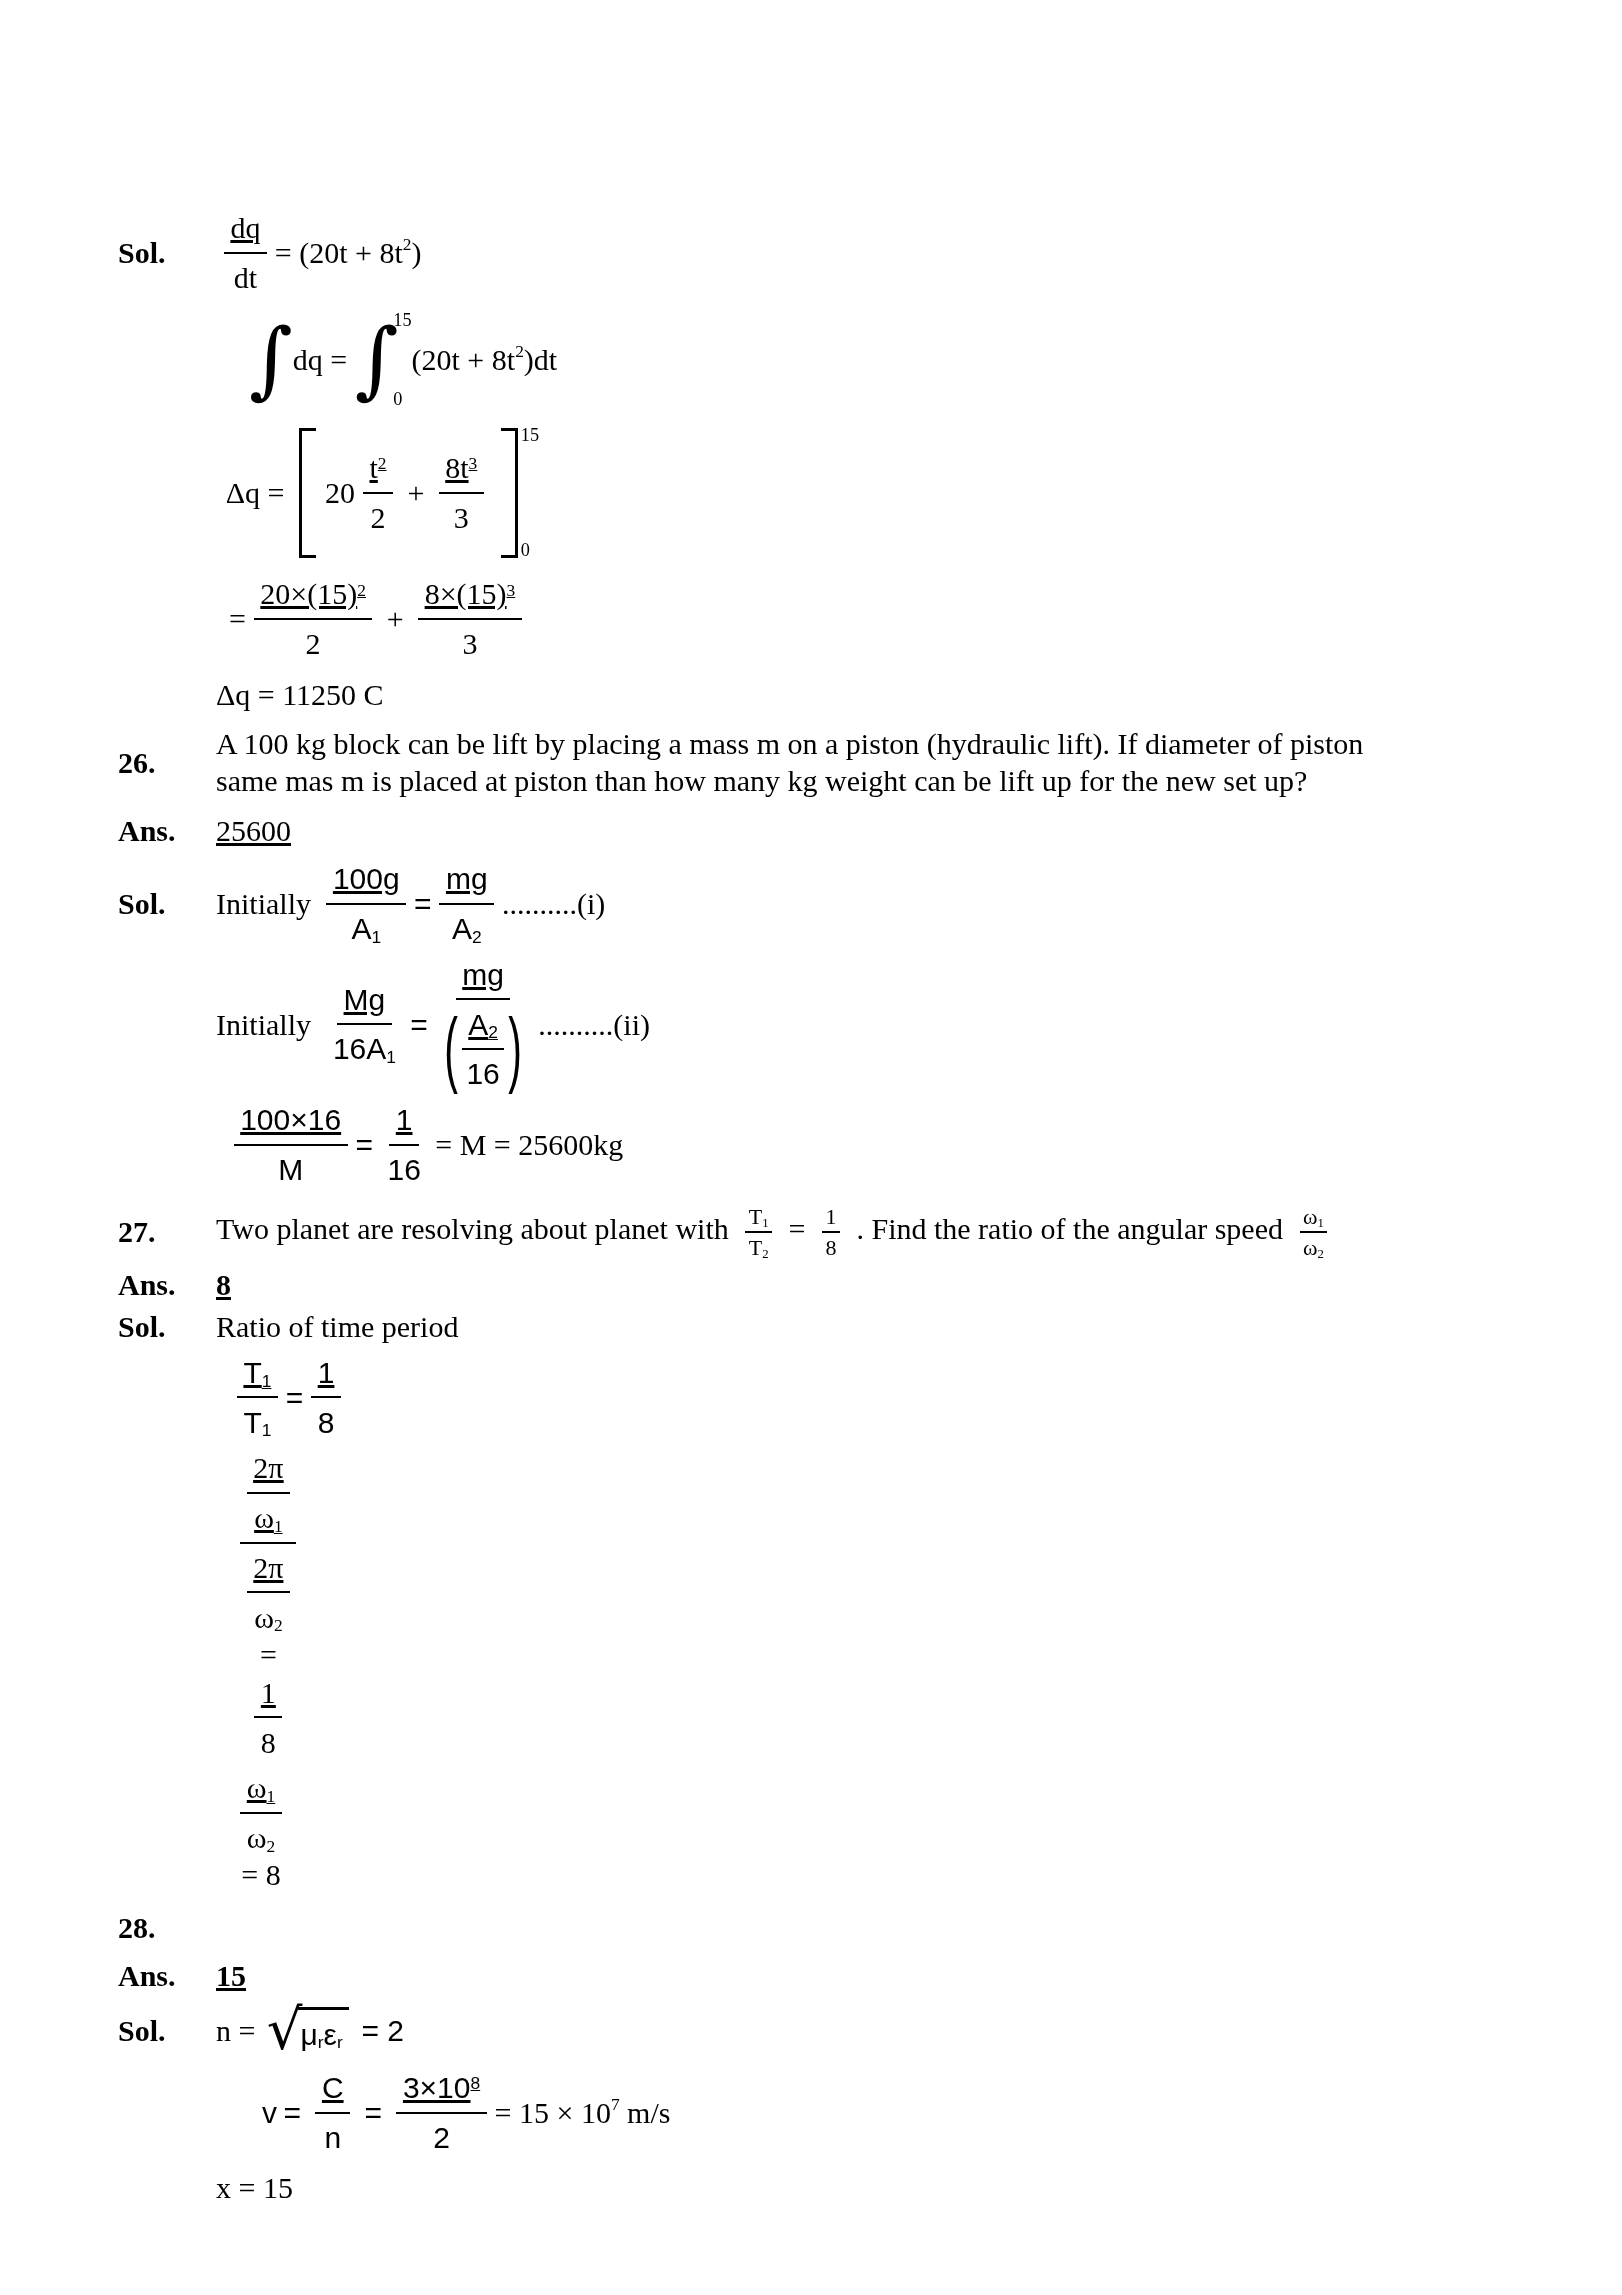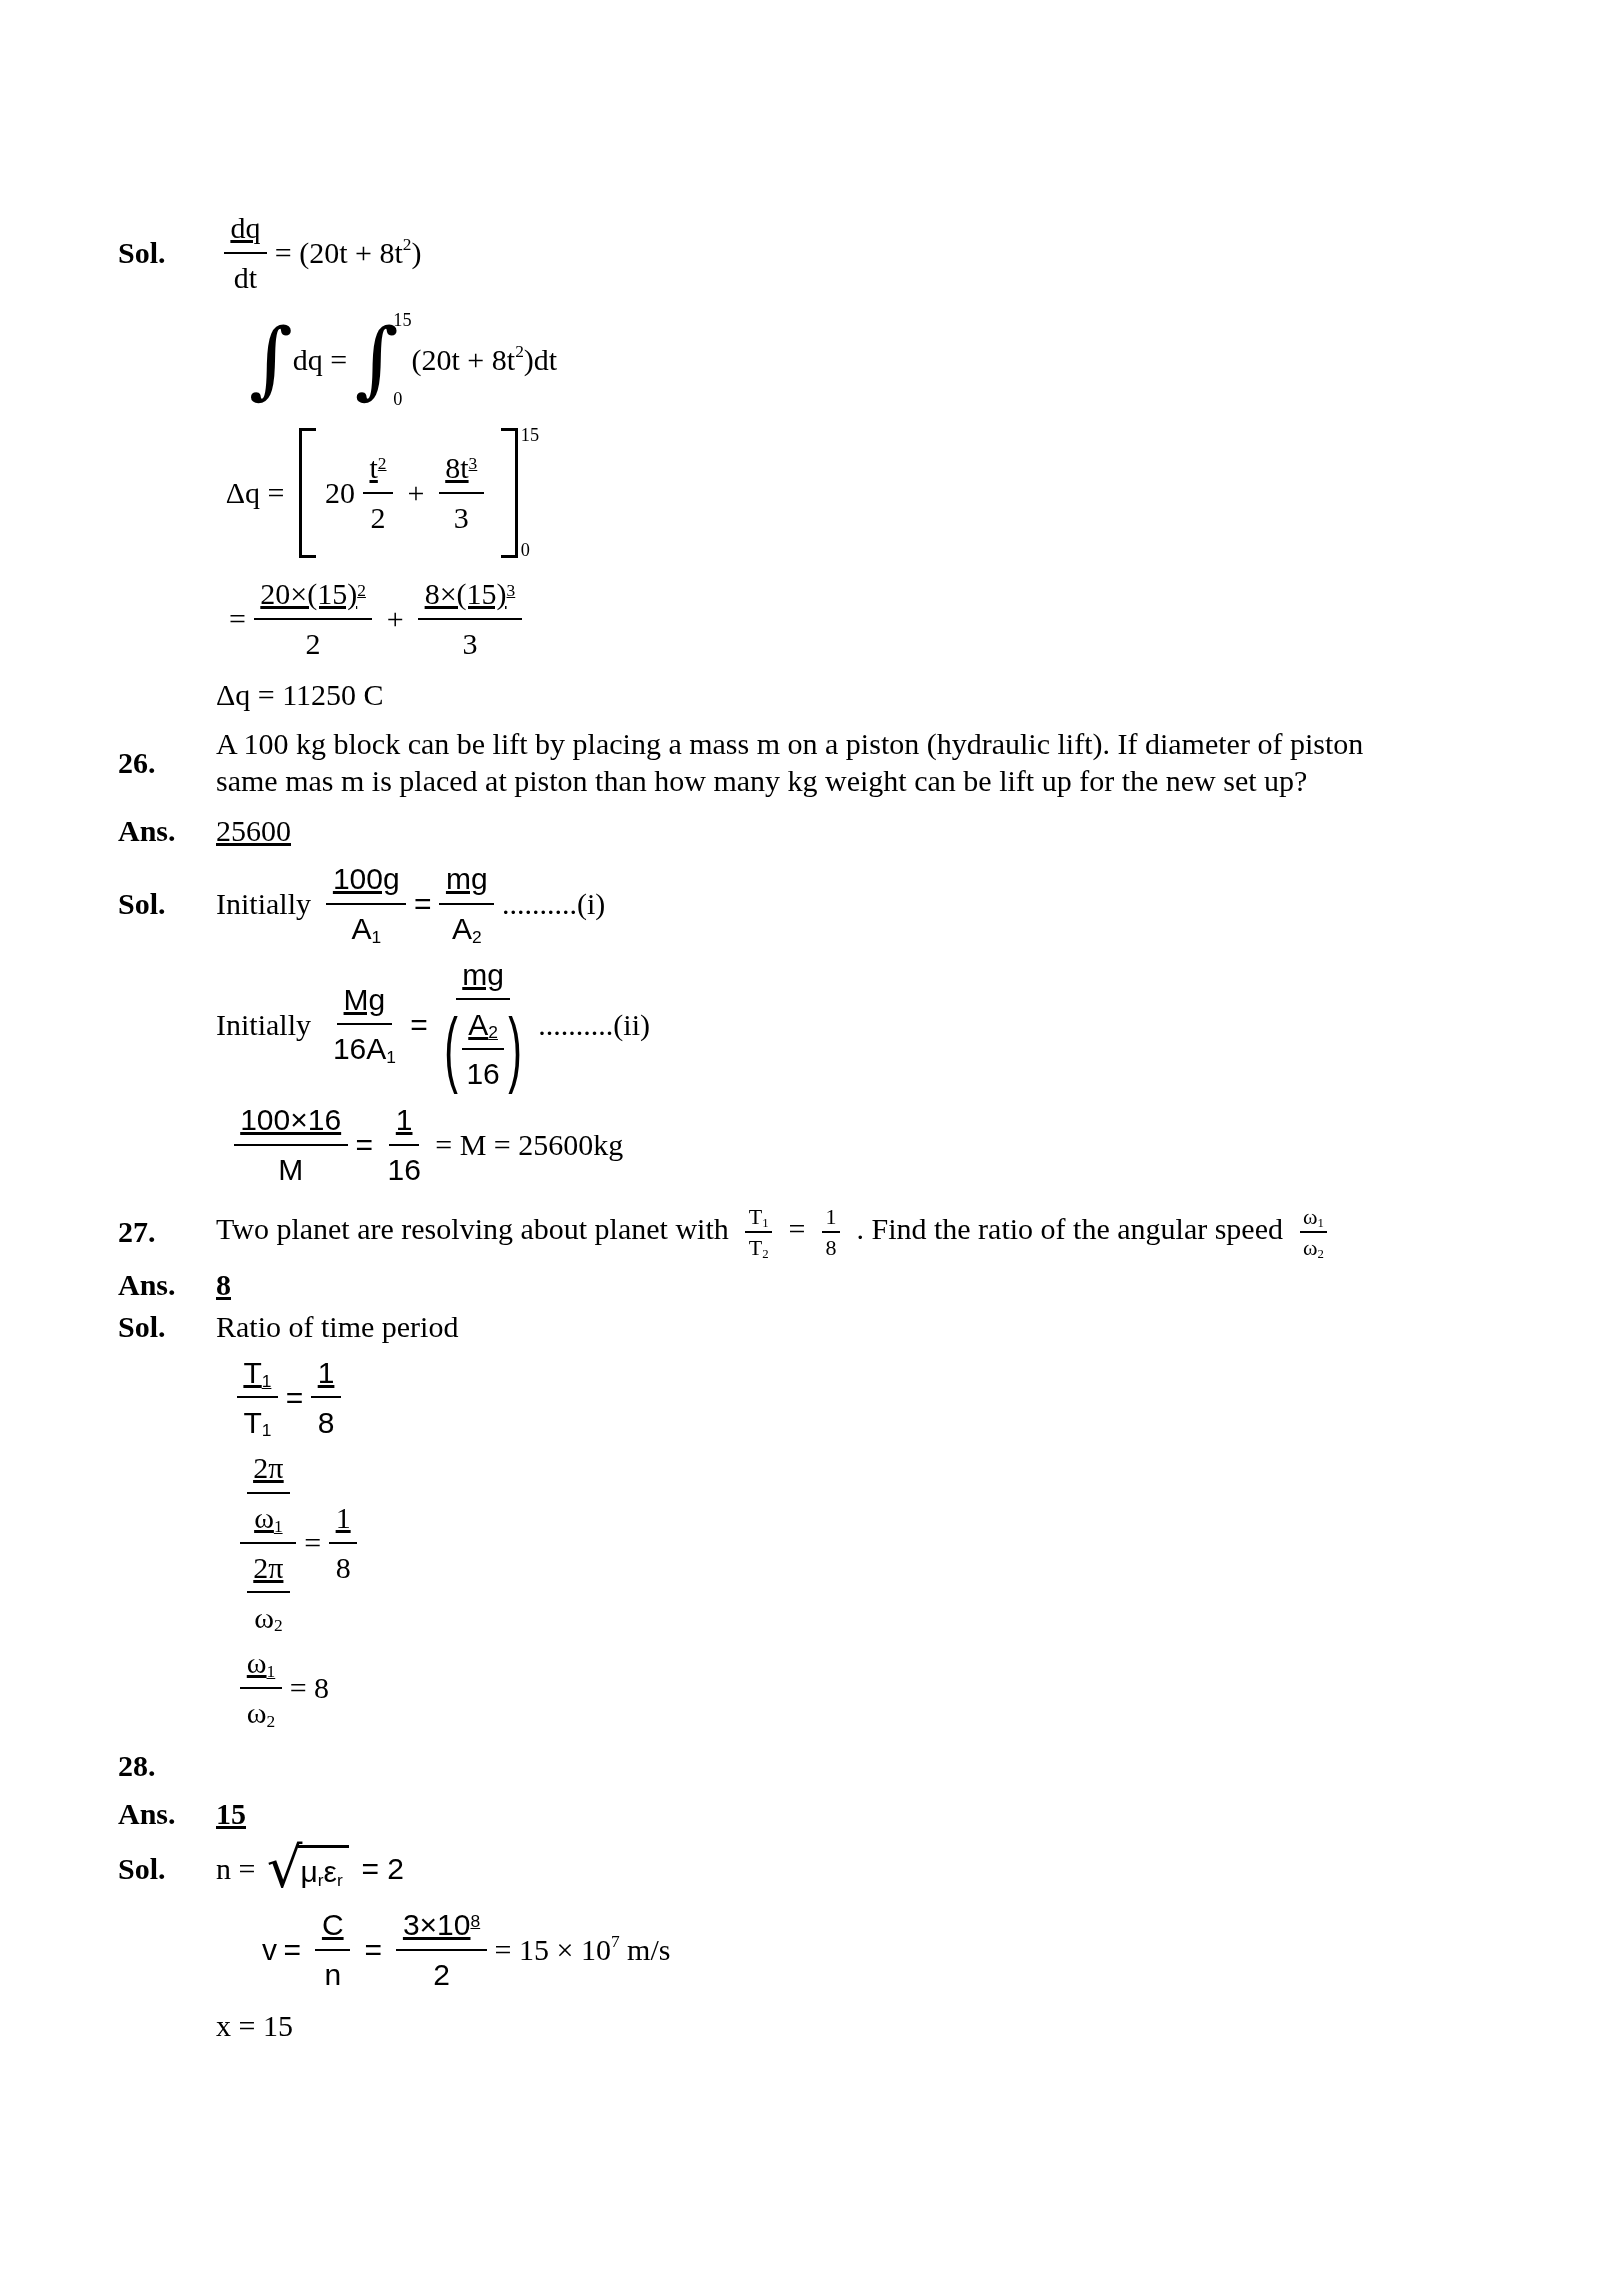--- a/index.html
+++ b/index.html
@@ -51,21 +51,21 @@
             font-weight:300; margin:0 2px; }
   
   .sqrt { display:inline-flex; align-items:flex-start; margin:0 3.9px; }
   .sqrt .rad { font-family:"DejaVu Serif",serif; font-size:56px; line-height:0.9; }
   .sqrt .cand { display:inline-flex; align-items:baseline; border-top:3.3px solid #000;
                 margin-left:-4.6px; margin-top:2px; padding:5.2px 6.5px 0 2.6px; }
   .pline { line-height:1.22; }
   
   .mb8{margin-bottom:5.2px;} .mb12{margin-bottom:7.9px;} .mb16{margin-bottom:10.5px;}
   .mb20{margin-bottom:13px;} .mb24{margin-bottom:15.7px;}
-  .ml15{margin-left:9.8px;} .ml20{margin-left:13px;} .ml25{margin-left:16.4px;}
+  .ml15{margin-left:9.8px;} .ml20{margin-left:13px;} .ml25{margin-left:16.4px;flex-direction:column;}
   .ml50{margin-left:33px;} .ml70{margin-left:46px;}
 </style>
 </head>
 <body>
 
 <div class="page">
 
   <div class="row vcenter mb20">
     <span class="lbl">Sol.</span>
     <span class="m serif">

